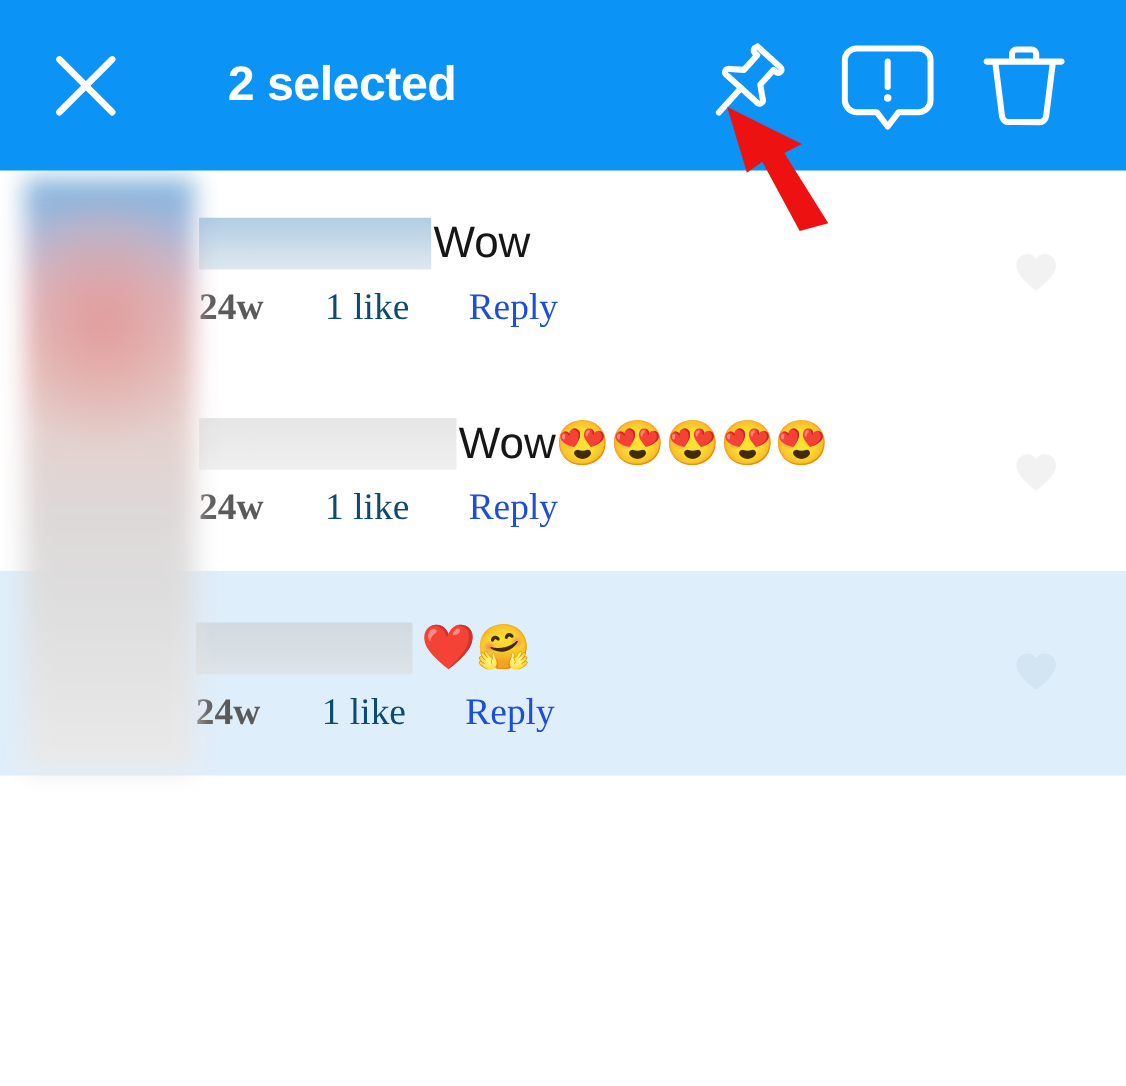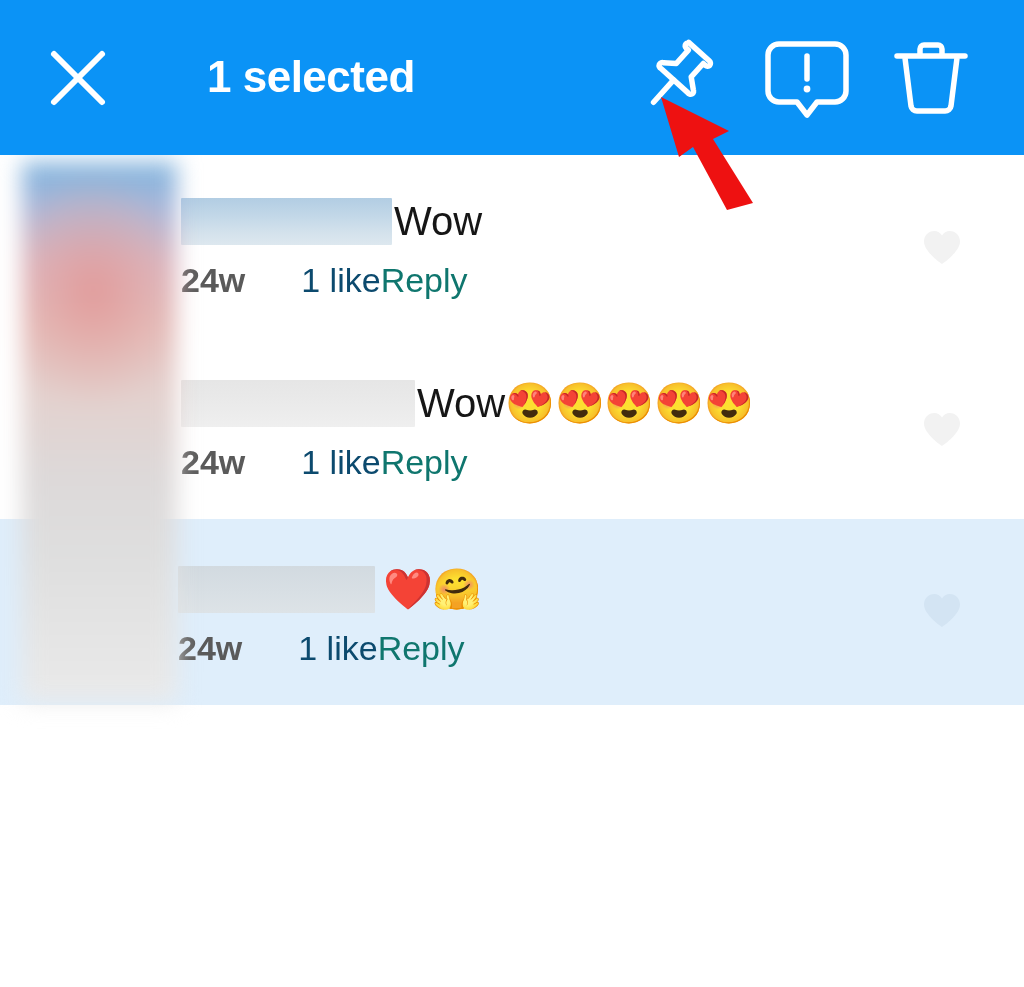--- a/index.html
+++ b/index.html
@@ -172,39 +172,41 @@
     font-size: 40px;
     line-height: 48px;
     white-space: nowrap;
     letter-spacing: 0px;
   }
 
   .meta-line {
     display: flex;
     align-items: baseline;
     margin-top: 15px;
+    font-family: Liberation Serif, serif;
   }
 
   .meta-age {
     font-size: 34px;
     font-weight: bold;
     color: #5a5a5a;
     white-space: nowrap;
   }
 
   .meta-likes {
     font-size: 34px;
     color: #0c4a6e;
     margin-left: 56px;
     white-space: nowrap;
   }
 
   .meta-reply {
     font-size: 34px;
-    color: #0f766e;
+    color: #1d4ed8;
+    margin-left: 54px;
     white-space: nowrap;
   }
 
   .like-heart {
     position: absolute;
     right: 62px;
     width: 40px;
     height: 40px;
   }
 </style>
@@ -215,21 +217,21 @@
 
   <div class="action-bar">
 
     <div class="close-btn">
       <svg width="62" height="62" viewBox="0 0 62 62">
         <line x1="7" y1="7" x2="55" y2="55" stroke="#ffffff" stroke-width="6" stroke-linecap="round"></line>
         <line x1="55" y1="7" x2="7" y2="55" stroke="#ffffff" stroke-width="6" stroke-linecap="round"></line>
       </svg>
     </div>
 
-    <div class="selected-title">1 selected</div>
+    <div class="selected-title">2 selected</div>
 
     <div class="bar-actions">
 
       <div class="bar-icon-btn pin">
         <svg width="88" height="88" viewBox="0 0 88 88">
           <g transform="rotate(42 44 40)">
             <path d="M30 10 h28 a3 3 0 0 1 0 6 h-3 v18 l10 8 a3 3 0 0 1 -2 6 h-36 a3 3 0 0 1 -2 -6 l10 -8 v-18 h-3 a3 3 0 0 1 0 -6 z" fill="none" stroke="#ffffff" stroke-width="5.5" stroke-linejoin="round"></path>
             <line x1="44" y1="48" x2="44" y2="78" stroke="#ffffff" stroke-width="5.5" stroke-linecap="round"></line>
           </g>
         </svg>

